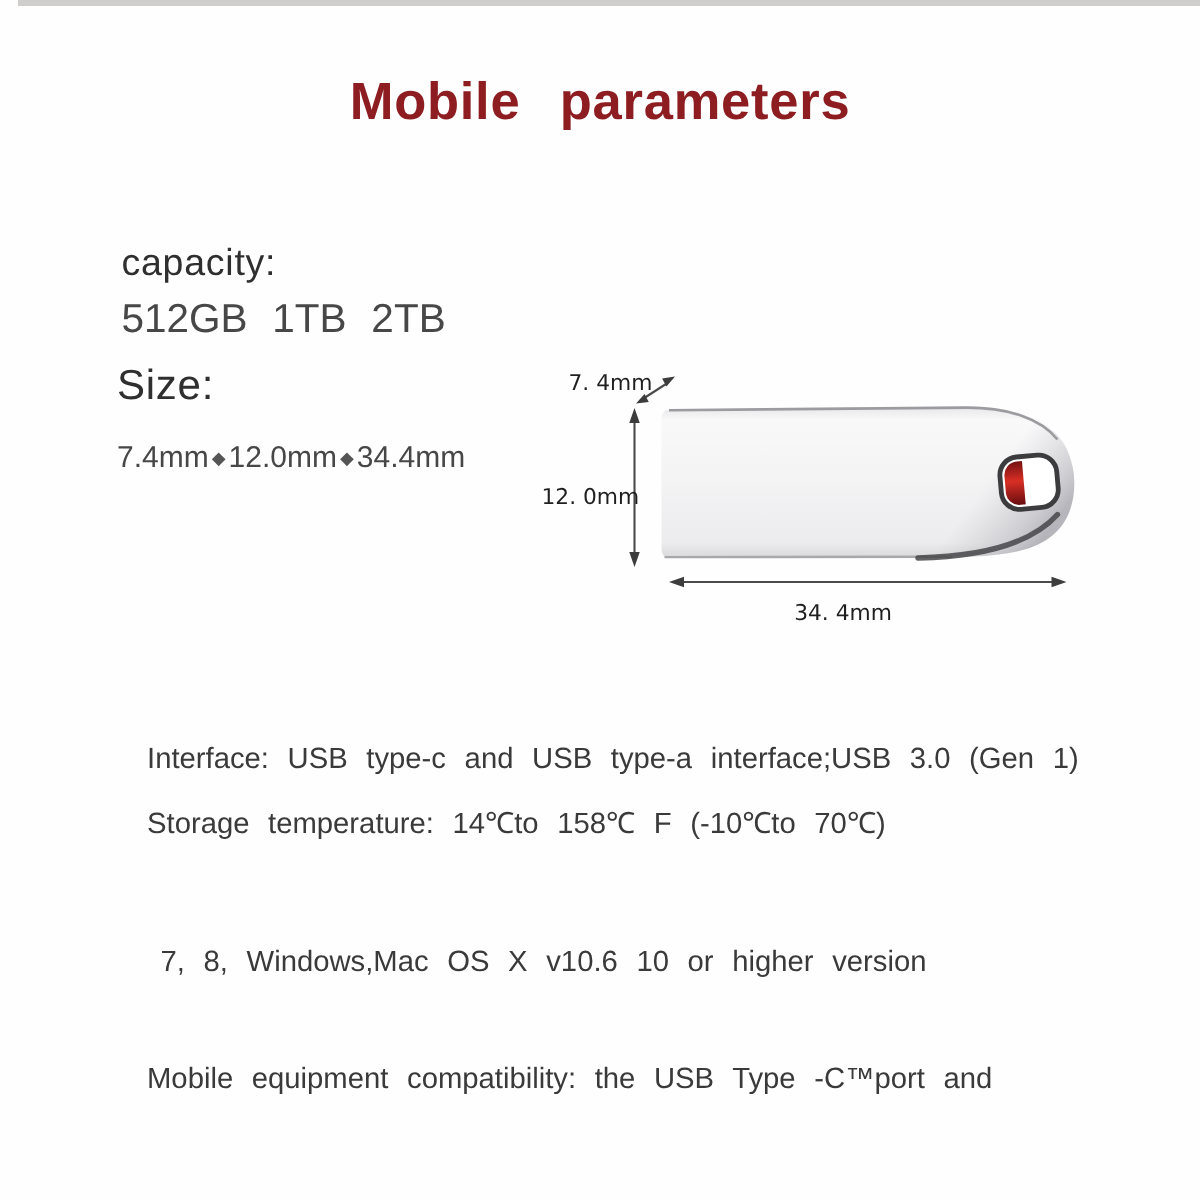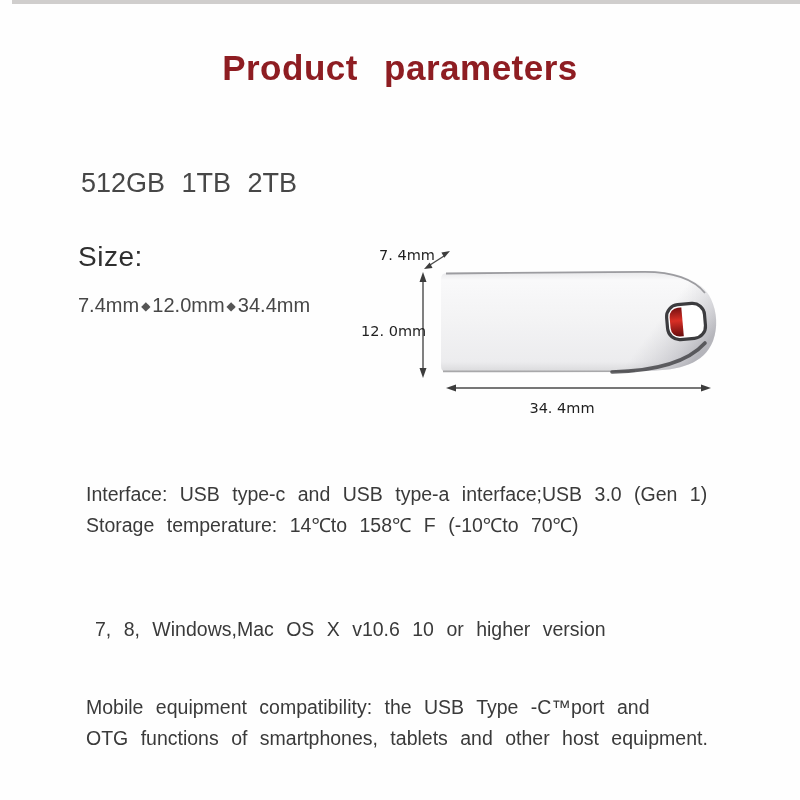--- a/index.html
+++ b/index.html
@@ -71,39 +71,40 @@
   }
   .dim-label {
     font-family: "DejaVu Sans", sans-serif;
     font-size: 14.5px;
     fill: #1f1f1f;
   }
   .specs-block { left: 82px; top: 477px; }
   .specs-block p,
   .pc-block p,
   .mobile-block p {
-    margin: 4px;
+    margin: 16px;
     font-size: 19.5px;
     line-height: 27px;
     color: #3a3a3a;
     word-spacing: 7px;
     white-space: nowrap;
   }
   .pc-block { left: 82px; top: 612px; }
   .pc-block p.indented { padding-left: 9px; }
   .mobile-block { left: 82px; top: 690px; }
 </style>
 </head>
 <body>
 
 <div class="top-strip"></div>
 
-<div class="page-title">Product parameters</div>
+<div class="page-title">Mobile parameters</div>
 
 <div class="block capacity-block">
+  <div class="cap-label">capacity:</div>
   <div class="cap-values">512GB 1TB 2TB</div>
 </div>
 
 <div class="block size-block">
   <div class="size-label">Size:</div>
   <div class="size-values"><span>7.4mm</span><span class="sep">◆</span><span>12.0mm</span><span class="sep">◆</span><span>34.4mm</span></div>
 </div>
 
 <svg class="diagram" width="420" height="210" viewBox="0 0 420 210" xmlns="http://www.w3.org/2000/svg">
   <defs>
@@ -175,14 +176,13 @@
   <p>Interface: USB type-c and USB type-a interface;USB 3.0 (Gen 1)</p>
   <p>Storage temperature: 14℃to 158℃ F (-10℃to 70℃)</p>
 </div>
 
 <div class="block pc-block">
   <p class="indented">7, 8, Windows,Mac OS X v10.6 10 or higher version</p>
 </div>
 
 <div class="block mobile-block">
   <p>Mobile equipment compatibility: the USB Type -C™port and</p>
-  <p>OTG functions of smartphones, tablets and other host equipment.</p>
 </div>
 
 </body></html>

